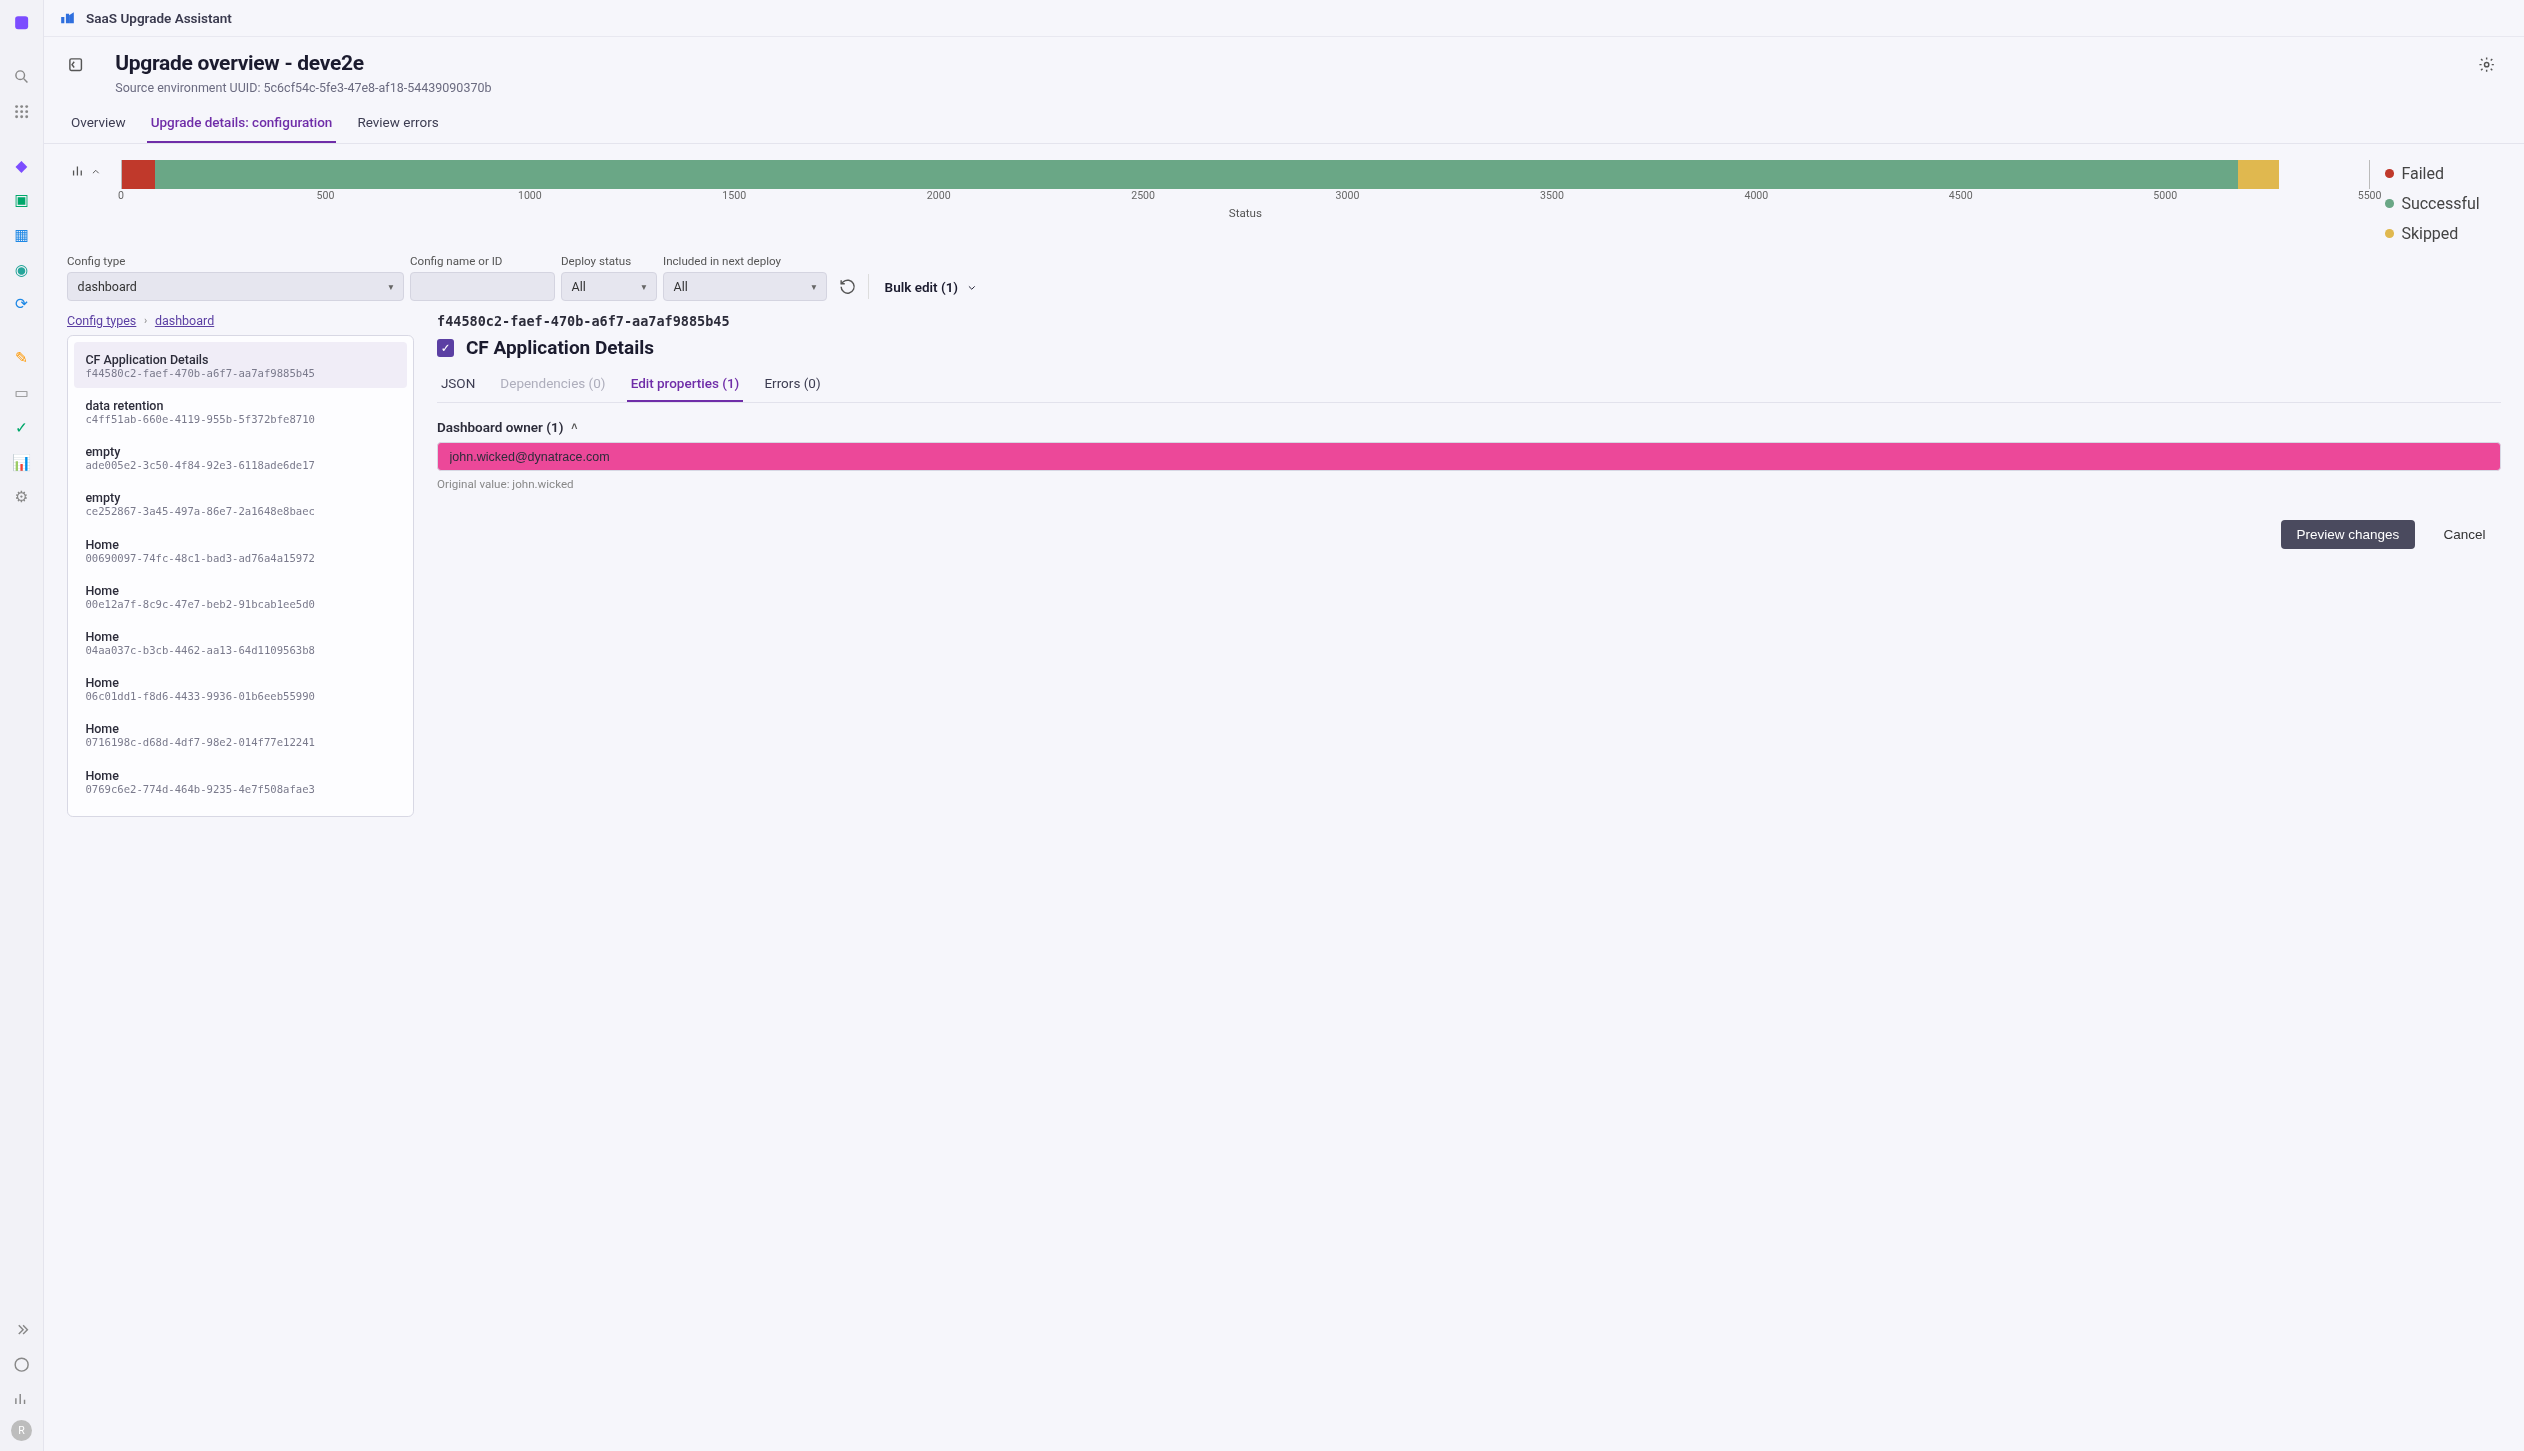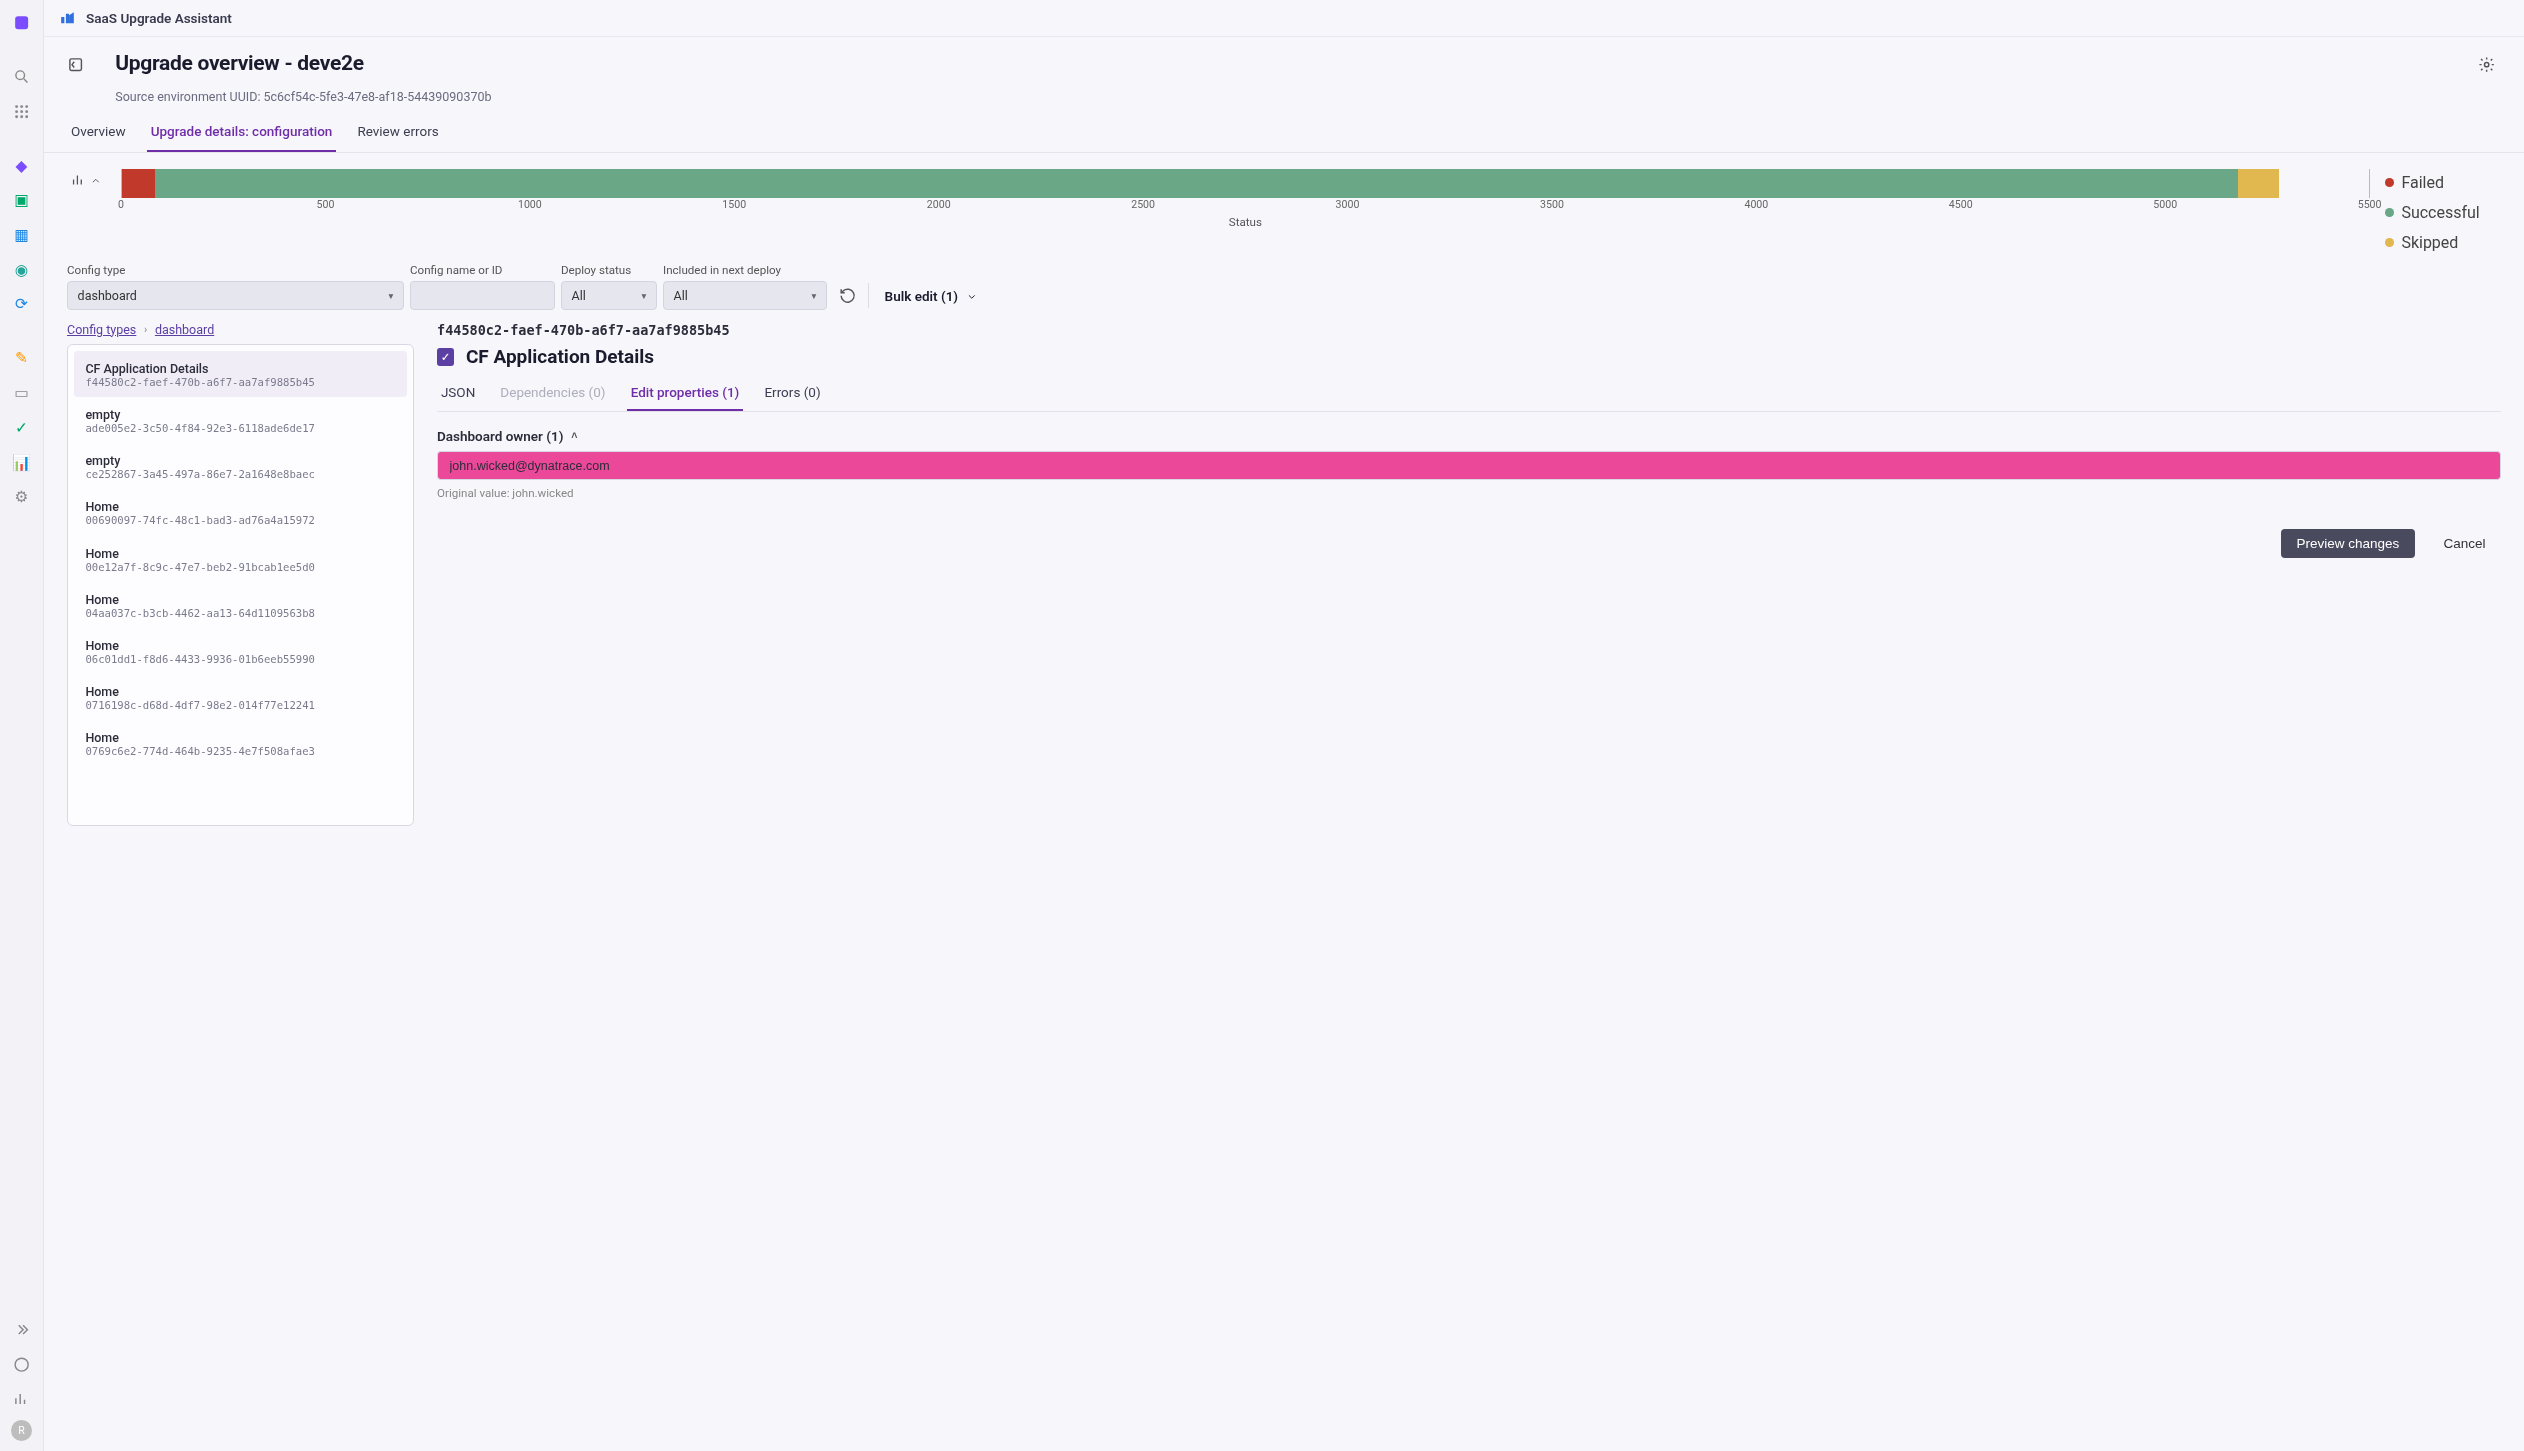--- a/index.html
+++ b/index.html
@@ -58,21 +58,21 @@
   .top-bar .app-icon { width: 19px; height: 19px; color: #2f6fde; }
   .top-bar .app-name { font-size: 13.5px; font-weight: 600; color: #3a3a4e; }
 
   .page-header {
     padding: 13.5px 23px 0 23px;
     display: flex; align-items: flex-start; gap: 31px;
   }
   .page-header .page-icon { margin-top: 5.8px; color: #555; }
   .page-header .titles { flex: 1; }
   .page-header h1 { font-size: 21px; font-weight: 700; letter-spacing: -0.3px; }
-  .page-header .subtitle { font-size: 12.5px; color: #6b6b80; margin-top: 14px; }
+  .page-header .subtitle { font-size: 12.5px; color: #6b6b80; margin-top: 5px; }
   .page-header .gear { color: #555; padding: 5.8px; }
 
   
   .tabs {
     display: flex; gap: 17.3px;
     padding: 0 23px;
     border-bottom: 1px solid #e4e4ed;
     margin-top: 7.7px;
   }
   .tab {
@@ -449,20 +449,24 @@
           <a>Config types</a>
           <span class="sep">›</span>
           <a>dashboard</a>
         </div>
         <div class="config-list" id="config-list">
             <div class="config-item selected">
               <div class="name">CF Application Details</div>
               <div class="uuid">f44580c2-faef-470b-a6f7-aa7af9885b45</div>
             </div>
             <div class="config-item">
+              <div class="name">data retention</div>
+              <div class="uuid">c4ff51ab-660e-4119-955b-5f372bfe8710</div>
+            </div>
+            <div class="config-item">
               <div class="name">empty</div>
               <div class="uuid">ade005e2-3c50-4f84-92e3-6118ade6de17</div>
             </div>
             <div class="config-item">
               <div class="name">empty</div>
               <div class="uuid">ce252867-3a45-497a-86e7-2a1648e8baec</div>
             </div>
             <div class="config-item">
               <div class="name">Home</div>
               <div class="uuid">00690097-74fc-48c1-bad3-ad76a4a15972</div>

